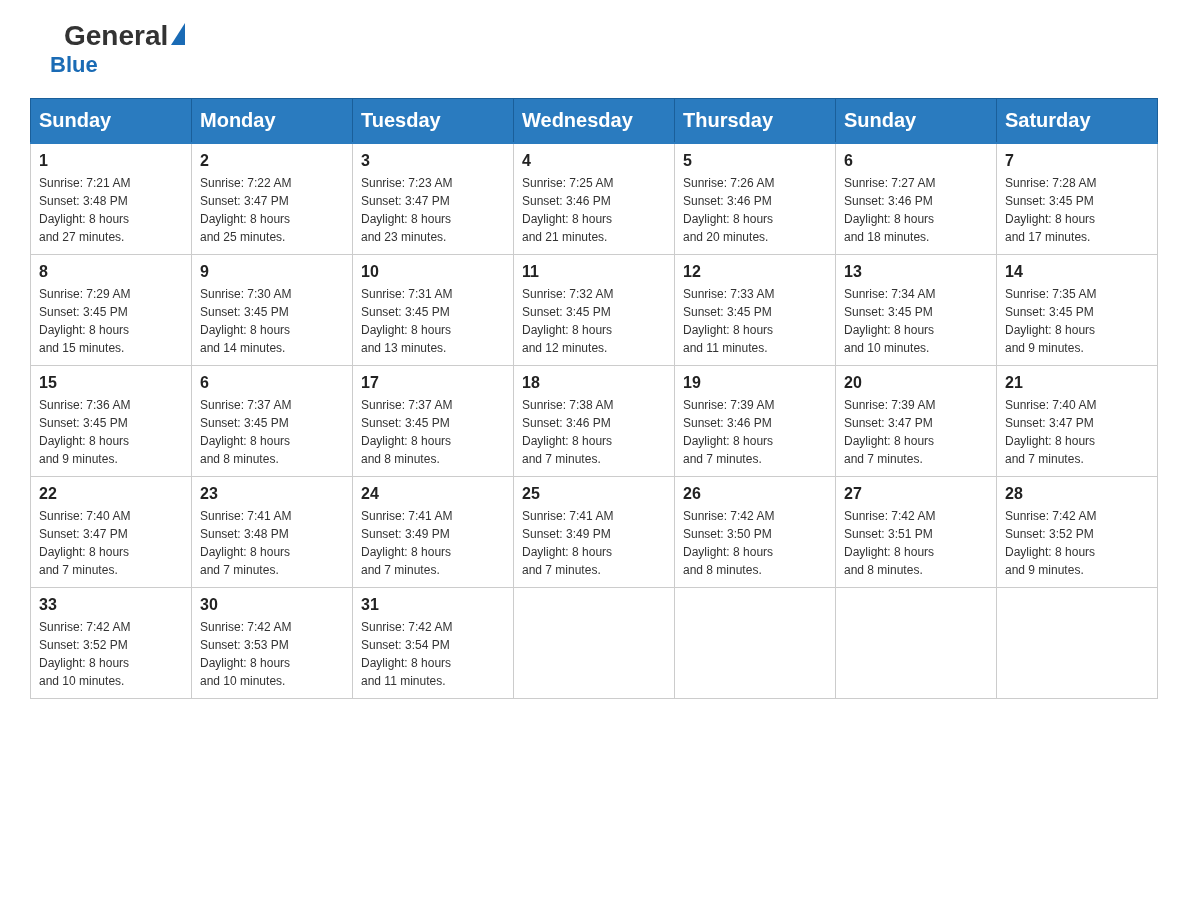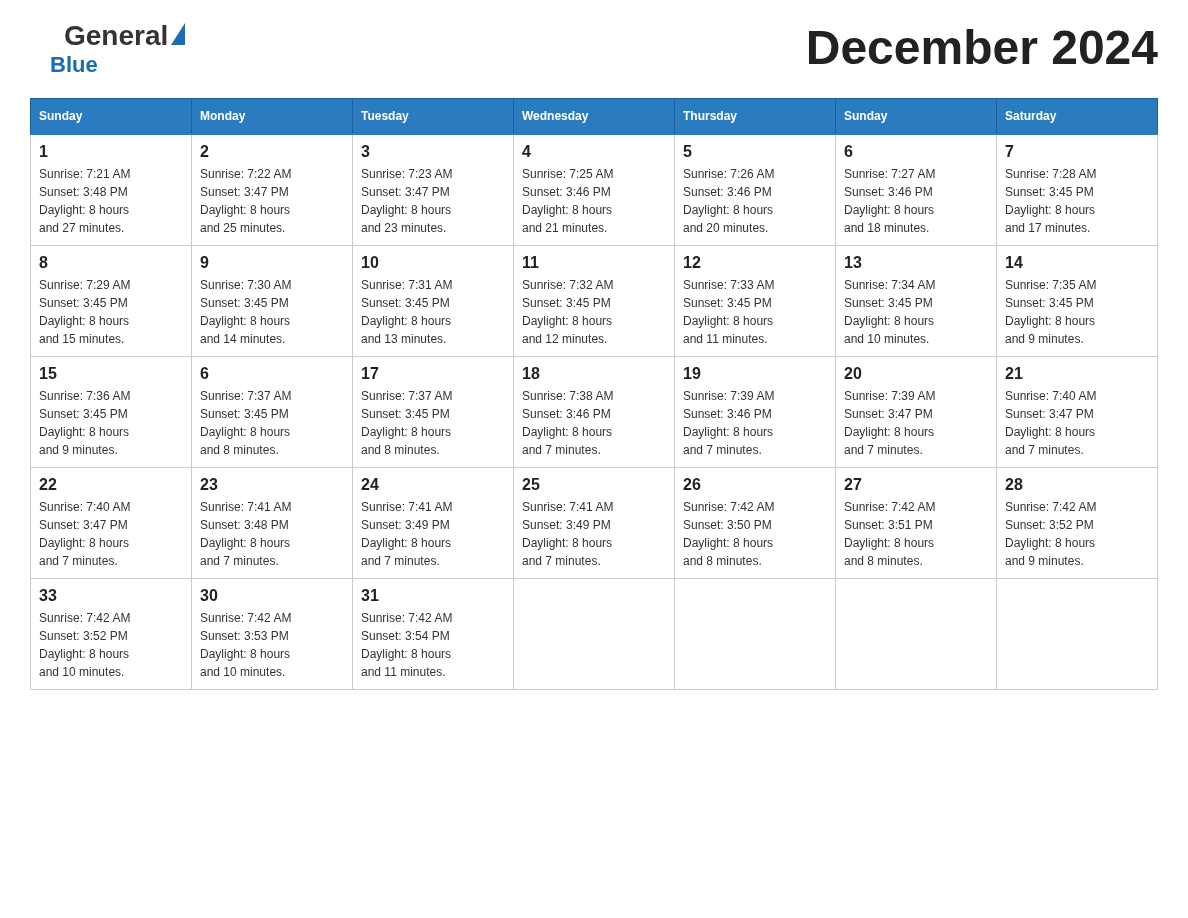--- a/index.html
+++ b/index.html
@@ -60,21 +60,21 @@
       margin-top: 4px;
     }
     table {
       width: 100%;
       border-collapse: collapse;
       table-layout: fixed;
     }
     thead tr th {
       background-color: #2a7bbf;
       color: #fff;
-      font-size: 12px;
+      font-size: 20px;
       font-weight: bold;
       padding: 10px 8px;
       text-align: left;
       border: 1px solid #1a5f9a;
     }
     tbody tr td {
       vertical-align: top;
       padding: 8px 8px;
       border: 1px solid #ccc;
       font-size: 13px;
@@ -104,21 +104,20 @@
 
 <div class="header">
   <div class="logo">
     <div class="logo-top">
       <span class="logo-general">General</span>
       <div class="logo-triangle"></div>
     </div>
     <span class="logo-bottom">Blue</span>
   </div>
   <div class="title-block">
-    <div class="month-title">December 2024</div>
   </div>
 </div>
 
 <table>
   <thead>
     <tr>
     <th>Sunday</th>
         <th>Monday</th>
         <th>Tuesday</th>
         <th>Wednesday</th>

